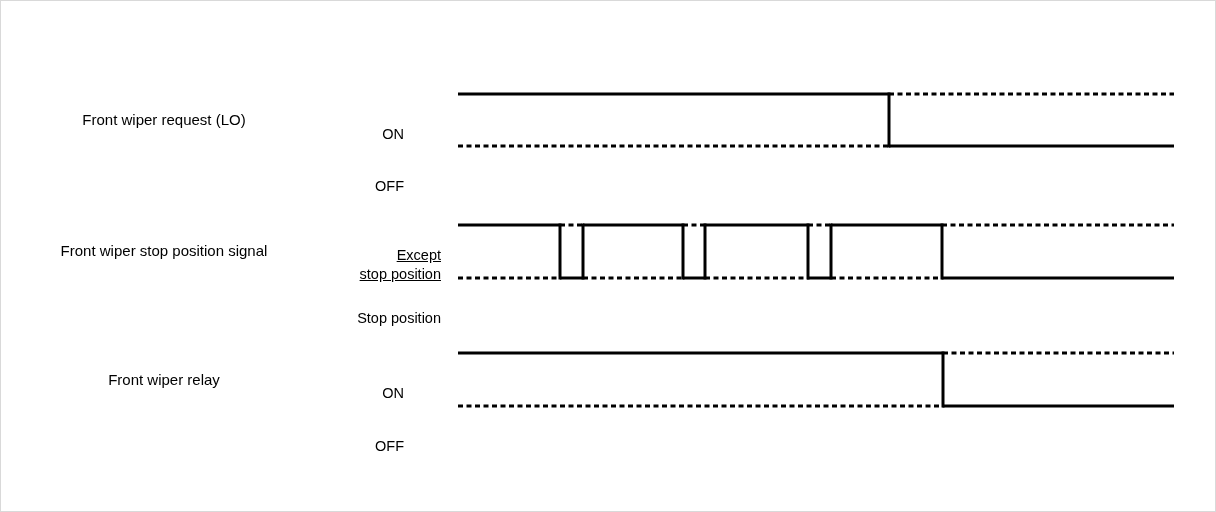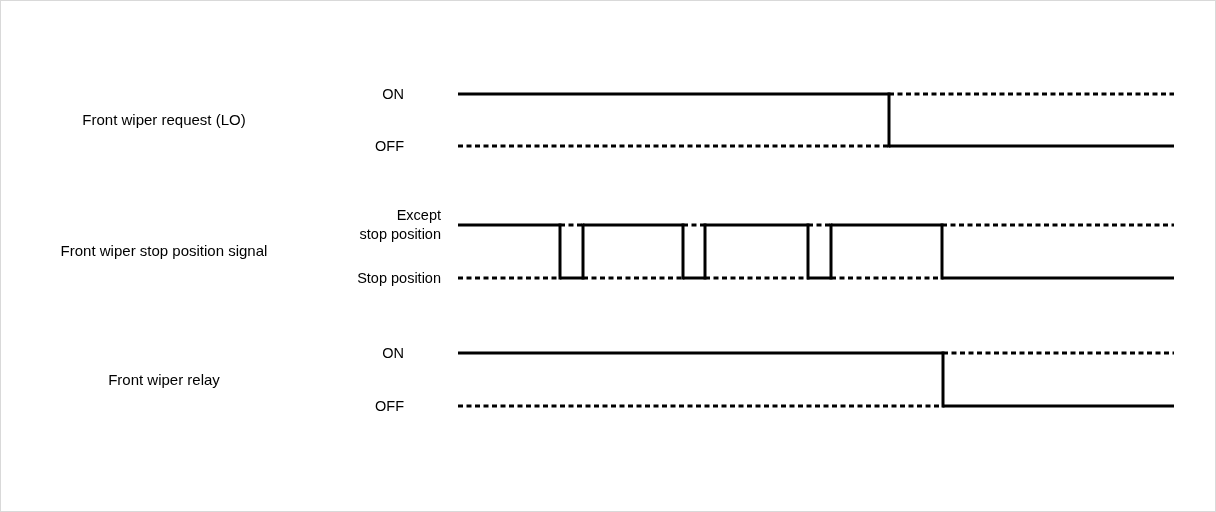--- a/index.html
+++ b/index.html
@@ -29,20 +29,21 @@
     white-space: nowrap;
     transform: translateY(-50%);
   }
   .level-label {
     position: absolute;
     text-align: right;
     font-size: 14.5px;
     color: #000000;
     line-height: 19px;
     white-space: nowrap;
+    margin-top: 40px;
   }
   .level-label.one-line {
     transform: translateY(-50%);
   }
   .level-label.two-line {
     transform: translateY(-50%);
   }
   svg.waves {
     position: absolute;
     left: 0;
@@ -110,20 +111,20 @@
         <line x1="942" x2="1173" y1="405" y2="405" class="wave-solid"></line>
         <line x1="942" x2="942" y1="350.5" y2="406.5" class="wave-solid"></line>
       </g>
   </svg>
 
   <div class="signal-name" id="sig-name-0" style="left: -37px; width: 400px; top: 118px;">Front wiper request (LO)</div>
   <div class="level-label one-line" id="sig-high-0" style="left: 103px; width: 300px; top: 93px;">ON</div>
   <div class="level-label one-line" id="sig-low-0" style="left: 103px; width: 300px; top: 145px;">OFF</div>
 
   <div class="signal-name" id="sig-name-1" style="left: -37px; width: 400px; top: 249px;">Front wiper stop position signal</div>
-  <div class="level-label two-line" id="sig-high-1" style="left: 140px; width: 300px; top: 224px;">Except<br>stop position</div>
+  <div class="level-label two-line" id="sig-high-1" style="left: 140px; width: 300px; top: 224px; text-decoration: underline;">Except<br>stop position</div>
   <div class="level-label one-line" id="sig-low-1" style="left: 140px; width: 300px; top: 277px;">Stop position</div>
 
   <div class="signal-name" id="sig-name-2" style="left: -37px; width: 400px; top: 378px;">Front wiper relay</div>
   <div class="level-label one-line" id="sig-high-2" style="left: 103px; width: 300px; top: 352px;">ON</div>
   <div class="level-label one-line" id="sig-low-2" style="left: 103px; width: 300px; top: 405px;">OFF</div>
 
 </div>
 
 </body></html>

